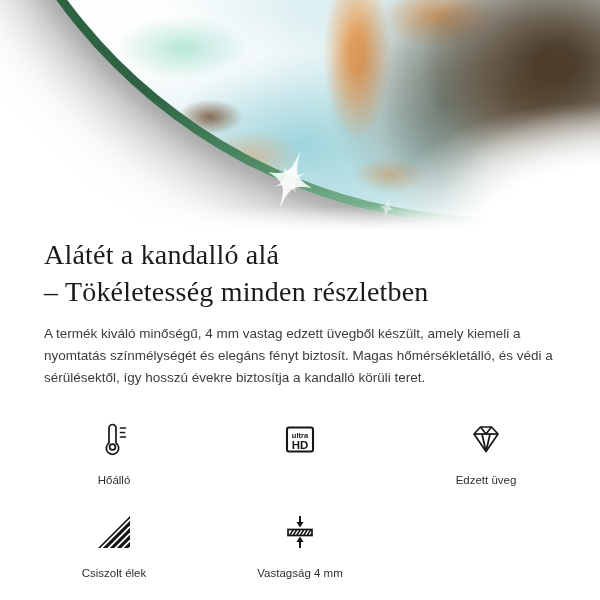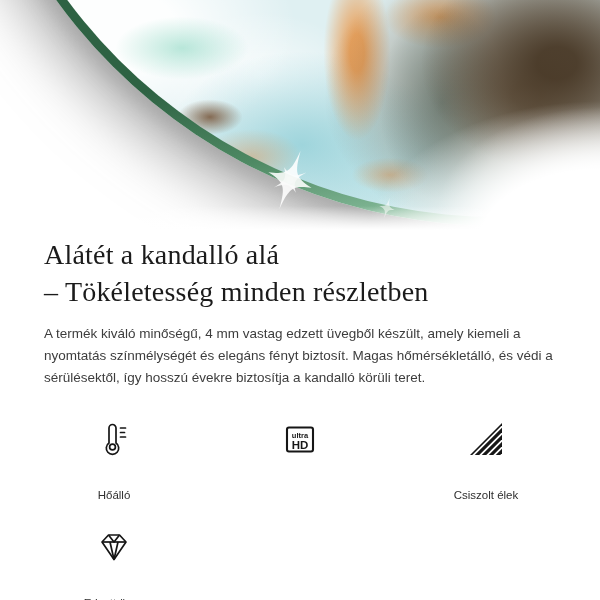--- a/index.html
+++ b/index.html
@@ -53,21 +53,21 @@
     margin:13px 0 0;max-width:528px;
     font-size:13.5px;line-height:22px;color:#3d3d3d;
   }
   
   .features{
     margin-top:29px;display:grid;grid-template-columns:186px 186px 186px;
     justify-content:center;row-gap:24px;
   }
   .feature{display:flex;flex-direction:column;align-items:center;}
   .feature .icon-box{height:42px;display:flex;align-items:center;justify-content:center;}
-  .feature-label{margin-top:28px;font-size:11.5px;color:#2f2f2f;line-height:14px;}
+  .feature-label{margin-top:13px;font-size:11.5px;color:#2f2f2f;line-height:14px;}
   .ico{stroke:#161616;fill:none;stroke-width:1.7;}
   .ico text{stroke:none;fill:#161616;font-family:"Liberation Sans",sans-serif;font-weight:bold;}
 </style>
 </head>
 <body>
 
 <div class="page">
 
   <div class="hero">
     <div class="disc-outer">
@@ -109,46 +109,66 @@
             <rect x="7" y="8.5" width="26" height="24" rx="2" stroke-width="2.1"></rect>
             <text x="20" y="18.5" font-size="7.5" text-anchor="middle">ultra</text>
             <text x="20" y="29.5" font-size="11.5" text-anchor="middle">HD</text>
           </svg>
         </div>
       </div>
 
 
       <div class="feature">
         <div class="icon-box">
+          <svg class="ico" width="40" height="40" viewBox="0 0 40 40" stroke-linejoin="round">
+            <path d="M8 15 L14.5 8 H25.5 L32 15 L20 32.5 Z"></path>
+            <path d="M8 15 H32"></path>
+            <path d="M14.5 8 L20 15 L25.5 8"></path>
+            <path d="M16 15 L20 32.5 M24 15 L20 32.5"></path>
+          </svg>
+        </div>
+        <div class="feature-label">Edzett üveg</div>
+      </div>
+
+      <div class="feature">
+        <div class="icon-box">
           <svg width="40" height="40" viewBox="0 0 40 40">
             <defs>
                 <clipPath id="triClip">
                   <path d="M4 36 L36 4 L36 36 Z"></path>
                 </clipPath>
               </defs>
             <g clip-path="url(#triClip)" stroke="#161616" stroke-width="3.2" fill="none">
               <path d="M1 39 L39 1"></path>
               <path d="M8 39 L39 8"></path>
               <path d="M15 39 L39 15"></path>
               <path d="M22 39 L39 22"></path>
               <path d="M29 39 L39 29"></path>
             </g>
           </svg>
         </div>
         <div class="feature-label">Csiszolt élek</div>
       </div>
 
       <div class="feature">
         <div class="icon-box">
-          <svg class="ico" width="40" height="40" viewBox="0 0 40 40" stroke-linejoin="round">
-            <path d="M8 15 L14.5 8 H25.5 L32 15 L20 32.5 Z"></path>
-            <path d="M8 15 H32"></path>
-            <path d="M14.5 8 L20 15 L25.5 8"></path>
-            <path d="M16 15 L20 32.5 M24 15 L20 32.5"></path>
+          <svg width="40" height="40" viewBox="0 0 40 40">
+            <defs>
+                <clipPath id="barClip">
+                  <rect x="8" y="17.5" width="24" height="6"></rect>
+                </clipPath>
+              </defs>
+            <rect x="8" y="17.5" width="24" height="6" fill="none" stroke="#161616" stroke-width="1.7"></rect>
+            <g clip-path="url(#barClip)" stroke="#161616" stroke-width="1.6">
+              <path d="M8 26 L15 15 M11.5 26 L18.5 15 M15 26 L22 15 M18.5 26 L25.5 15 M22 26 L29 15 M25.5 26 L32.5 15 M29 26 L36 15"></path>
+            </g>
+            <path d="M20 4 V10.5" stroke="#161616" stroke-width="2"></path>
+            <path d="M16.4 10 L20 15.6 L23.6 10 Z" fill="#161616"></path>
+            <path d="M20 36 V29.5" stroke="#161616" stroke-width="2"></path>
+            <path d="M16.4 30 L20 24.4 L23.6 30 Z" fill="#161616"></path>
           </svg>
         </div>
-        <div class="feature-label">Edzett üveg</div>
+        <div class="feature-label">Vastagság 4 mm</div>
       </div>
-
 
     </div>
   </div>
 </div>
 
 </body></html>

